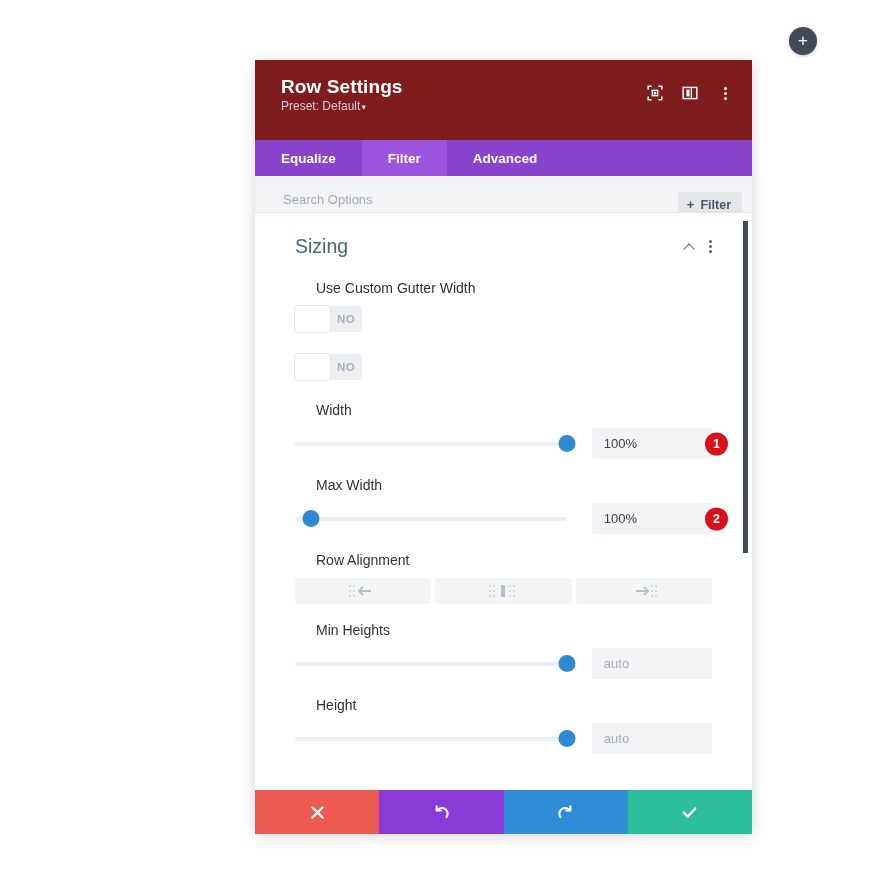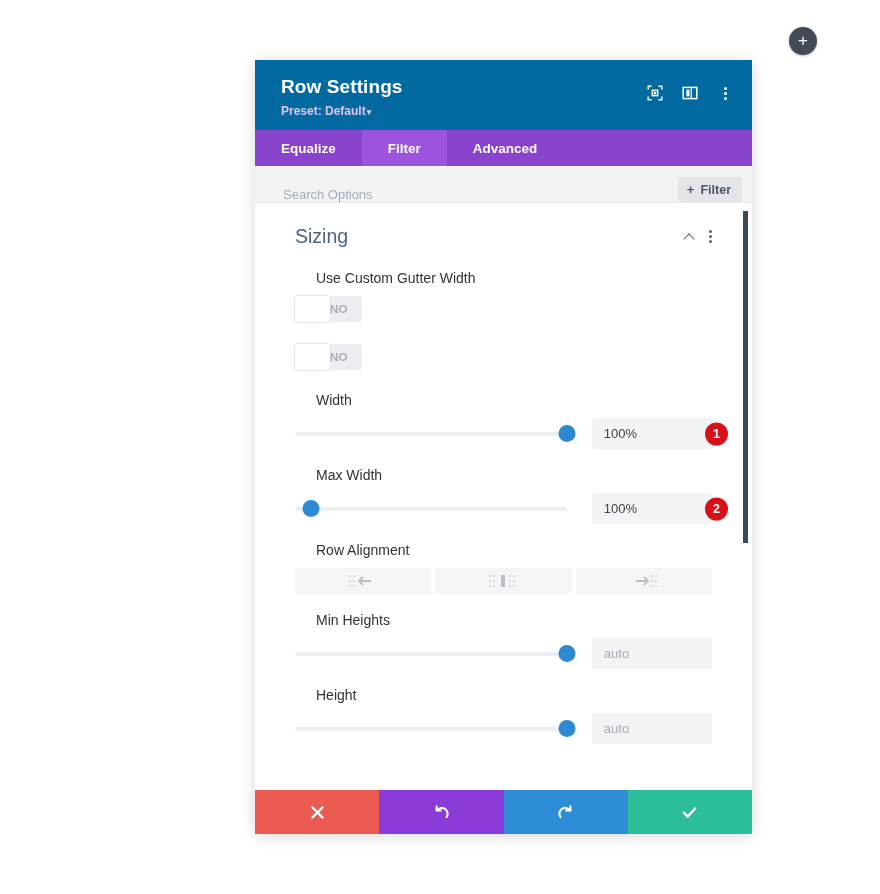--- a/index.html
+++ b/index.html
@@ -29,32 +29,31 @@
     position: absolute; left: 255px; top: 60px;
     width: 497px; height: 774px;
     background: #ffffff;
     box-shadow: 0 2px 14px rgba(0,0,0,.16);
     display: flex; flex-direction: column;
     overflow: hidden;
   }
 
   
   .modal-header {
-    background: #0369a1;
+    background: #7f1d1d;
     padding: 16px 8px 12px 26px;
     position: relative;
-    height: 70px;
+    height: 80px;
   }
   .modal-title {
     color: #ffffff; font-size: 19px; font-weight: bold;
     letter-spacing: .1px; line-height: 1.2;
   }
   .modal-preset {
-    color: #dcc6ef; font-size: 12px; font-weight: bold;
-    margin-top: 5px;
+    color: #dcc6ef; font-size: 12px; font-weight: normal;
   }
   .modal-preset .caret { font-size: 9px; margin-left: 1px; }
 
   .header-icons {
     position: absolute; right: 18px; top: 24px;
     display: flex; align-items: center; gap: 17px;
   }
   .hicon { cursor: pointer; display: flex; align-items: center; justify-content: center;
            width: 18px; height: 18px; }
   .kebab { display:flex; flex-direction:column; gap:2px; align-items:center; }
@@ -71,21 +70,21 @@
     display: flex; align-items: center;
     color: #ffffff; font-size: 13.5px; font-weight: bold;
     cursor: pointer;
   }
   .tab.active { background: #9c54de; }
 
   
   .search-row {
     background: #f2f3f5;
     height: 37px;
-    display: flex; align-items: flex-end;
+    display: flex; align-items: flex-start;
     padding: 16px 10px 0 28px;
     border-bottom: 1px solid #e7e9ed;
     position: relative;
   }
   .search-input {
     flex: 1; border: none; background: transparent; outline: none;
     font-family: "Liberation Sans", sans-serif;
     font-size: 13px; color: #5a6474;
   }
   .search-input::placeholder { color: #a4acb8; }
@@ -158,21 +157,21 @@
   .toggle {
     display: inline-flex; align-items: center;
     background: #eceef1; border-radius: 3px;
     height: 26px; width: 67px; cursor: pointer;
   }
   .toggle .knob {
     width: 35px; height: 26px; background: #ffffff;
     border-radius: 3px; box-shadow: 0 0 0 1px #e4e6ea;
   }
   .toggle .tlabel {
-    flex: 1; 
+    flex: 1; text-align: center;
     font-size: 11.5px; font-weight: bold; color: #a9b0ba;
     letter-spacing: .3px;
   }
 
   
   .slider-row { display: flex; align-items: center; gap: 0; }
   .slider-wrap {
     width: 277px; height: 18px; position: relative; cursor: pointer;
     margin-right: 25px;
   }

